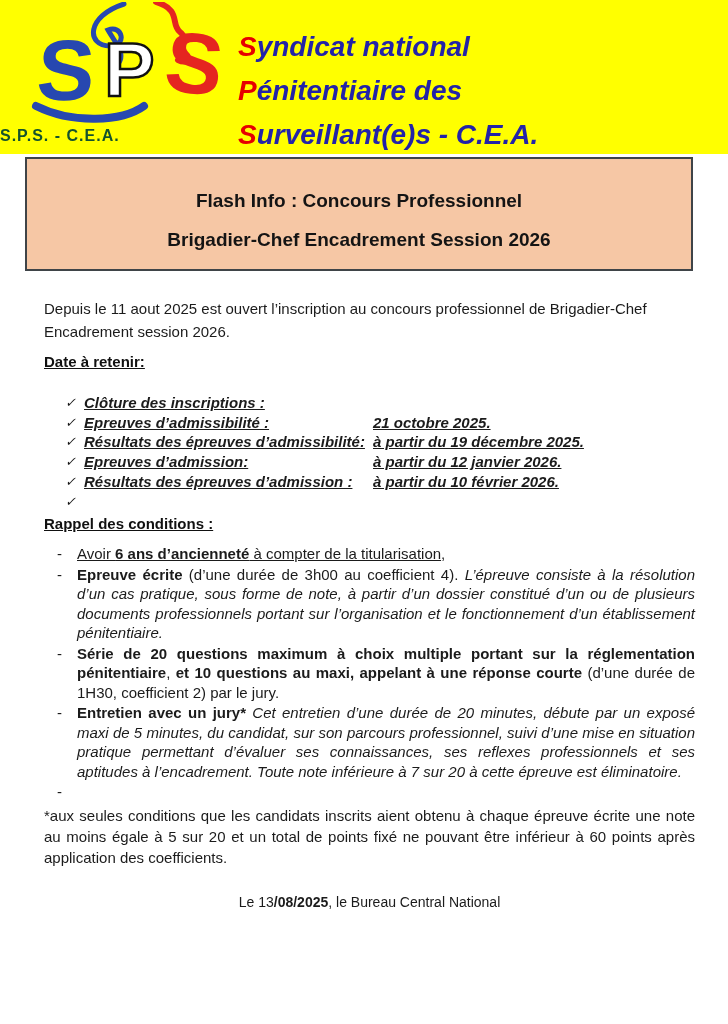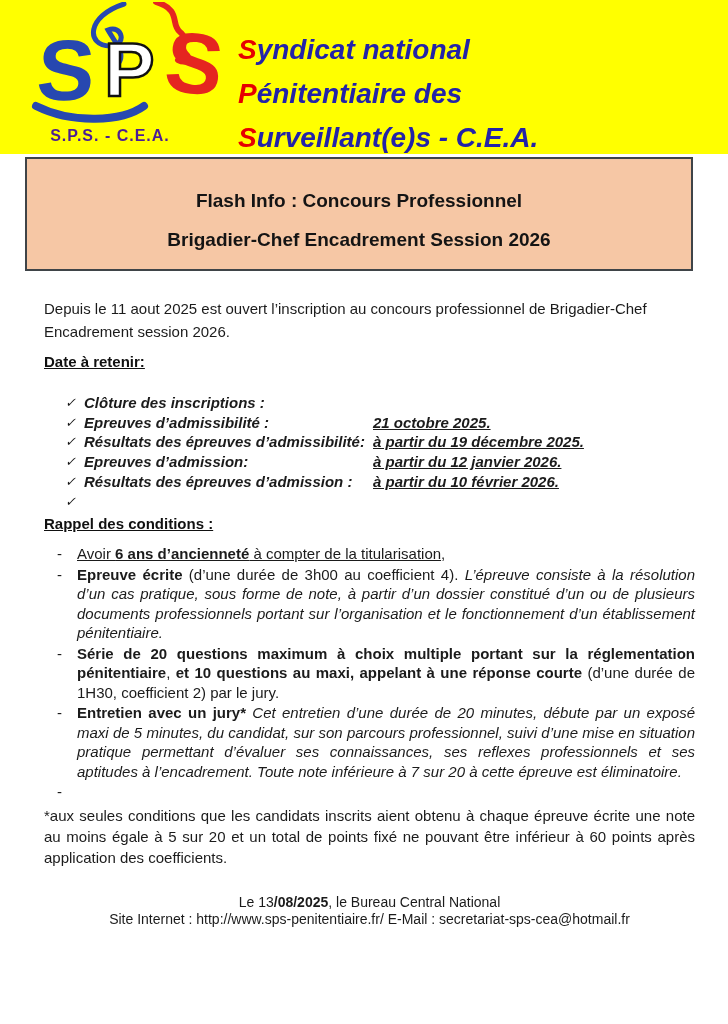--- a/index.html
+++ b/index.html
@@ -8,24 +8,24 @@
     width:728px; height:1024px; margin:0 auto; background:#ffffff;
     position:relative; overflow:hidden;
     font-family:"Liberation Sans", sans-serif; color:#1b1b1b;
   }
 
   
   .header { background:var(--yellow,#ffff00); height:154px; display:flex; }
   .logo-wrap { width:238px; position:relative; flex:none; }
   .logo-svg { position:absolute; top:2px; left:20px; }
   .logo-caption {
-    position:absolute; bottom:9px; left:0; width:220px; text-align:center;
-    font-weight:bold; font-size:16px; letter-spacing:1px; color:#4c1d95;
+    position:absolute; bottom:9px; left:0; width:220px; text-align:left;
+    font-weight:bold; font-size:16px; letter-spacing:1px; color:#14532d;
   }
-  .title-block { padding-top:12px;margin-top:16px; }
+  .title-block { padding-top:25px; }
   .title-line {
     font-size:28px; font-weight:bold; font-style:italic;
     line-height:44px; color:var(--title-blue,#2323a8); white-space:nowrap;
   }
   .title-line .init { color:var(--initial-red,#e60000); }
 
   
   .banner {
     margin:3px 35px 0 25px;
     border:2px solid var(--banner-border,#3f4448);
@@ -40,21 +40,21 @@
   .section-heading {
     font-size:15px; font-weight:bold; text-decoration:underline; color:#111;
   }
   .heading-dates { margin-top:10px; }
   .heading-cond  { }
 
   
   .date-list { margin-top:23px; margin-bottom:4px; }
   .date-row { display:flex; font-size:15px; font-weight:bold; font-style:italic; line-height:19.7px; }
   .check { width:19px; margin-left:21px; flex:none; font-size:13px; font-weight:normal; }
-  .date-label { width:289px; flex:none; }
+  .date-label { width:289px; flex:none;text-decoration:underline; }
   .date-value { flex:1; }
   .date-value .underl { text-decoration:underline; }
 
   
   .cond-list { margin-top:12px; }
   .cond-row { display:flex; margin-bottom:1px; }
   .dash { width:20px; margin-left:13px; flex:none; font-size:15px; line-height:19.5px; }
   .cond-text { flex:1; font-size:15px; line-height:19.5px; text-align:justify; text-align-last:left; }
   .cond-text .b  { font-weight:bold; }
   .cond-text .i  { font-style:italic; }
@@ -168,17 +168,16 @@
   <div class="cond-row">
     <span class="dash">-</span>
     <div class="cond-text"></div>
   </div>
 </div>
 
     <p class="footnote">*aux seules conditions que les candidats inscrits aient obtenu à chaque épreuve écrite une note au moins égale à 5 sur 20 et un total de points fixé ne pouvant être inférieur à 60 points après application des coefficients.</p>
 
     <div class="footer">
       <div><span>Le 13</span><span class="b">/08/2025</span><span>, le Bureau Central National</span></div>
-      <div>Site Internet : http://www.sps-penitentiaire.fr/ E-Mail : secretariat-sps-cea@hotmail.fr</div>
     </div>
 
   </div>
 </div>
 
 </body></html>

